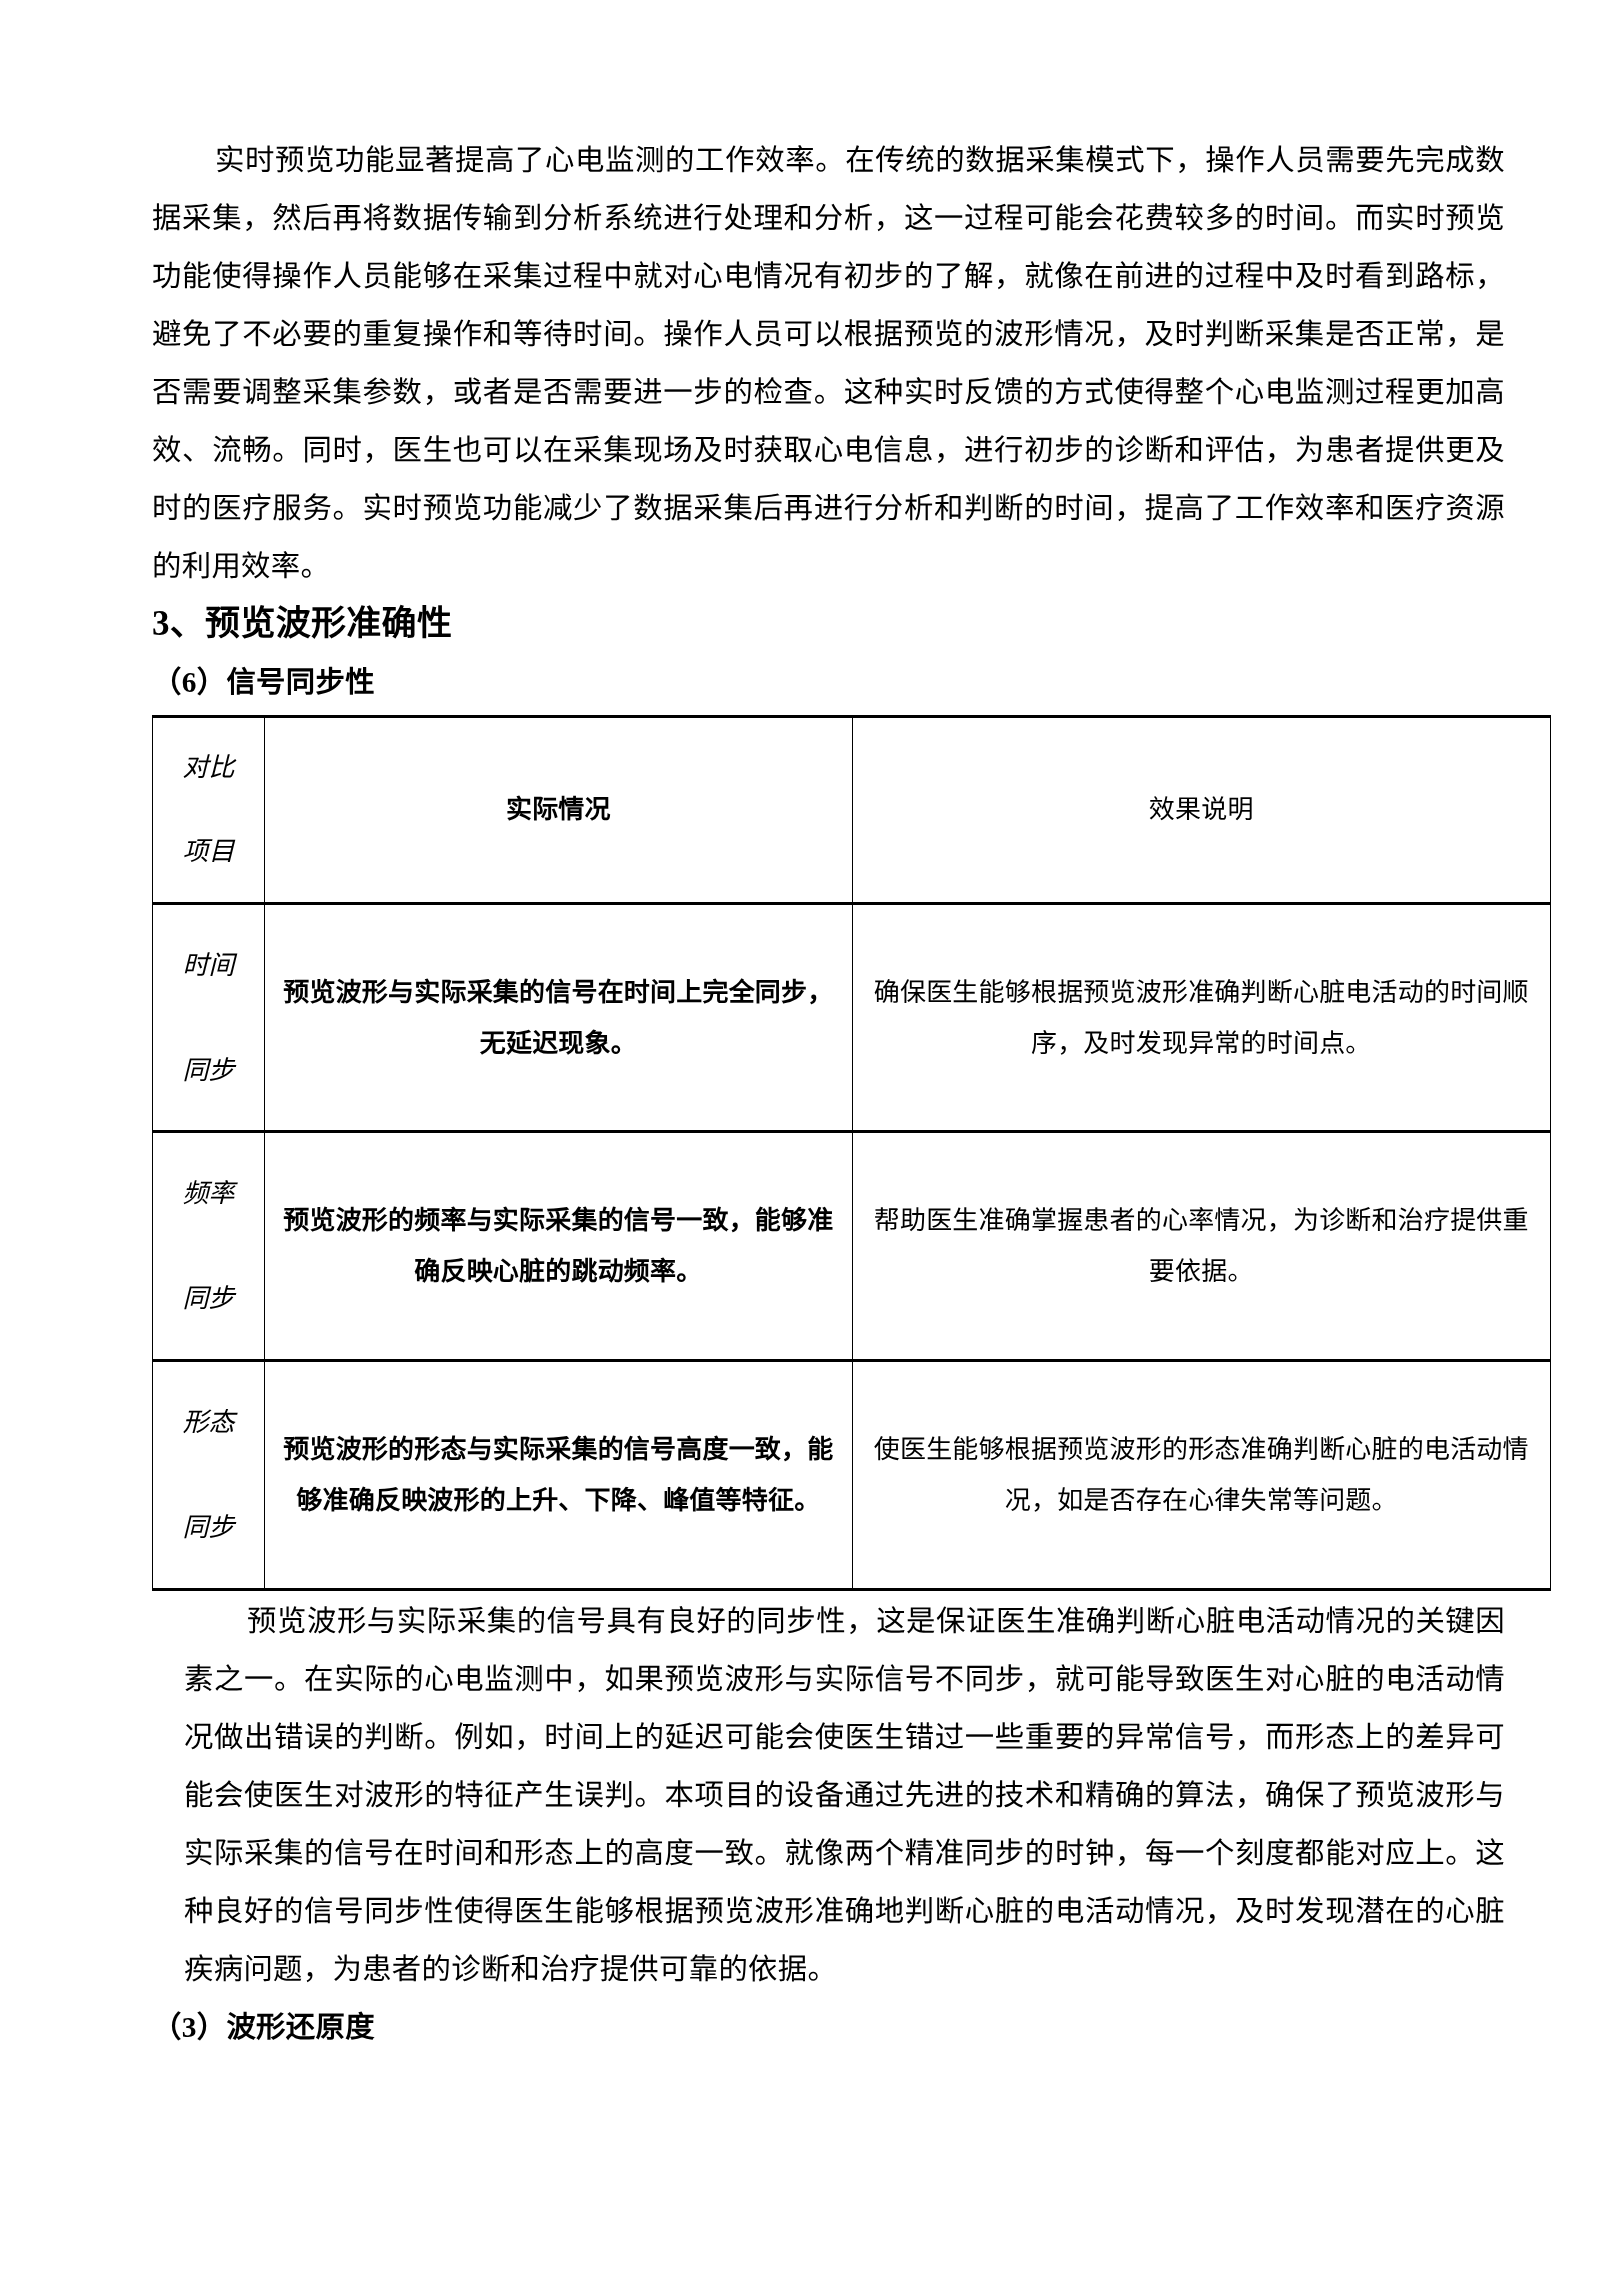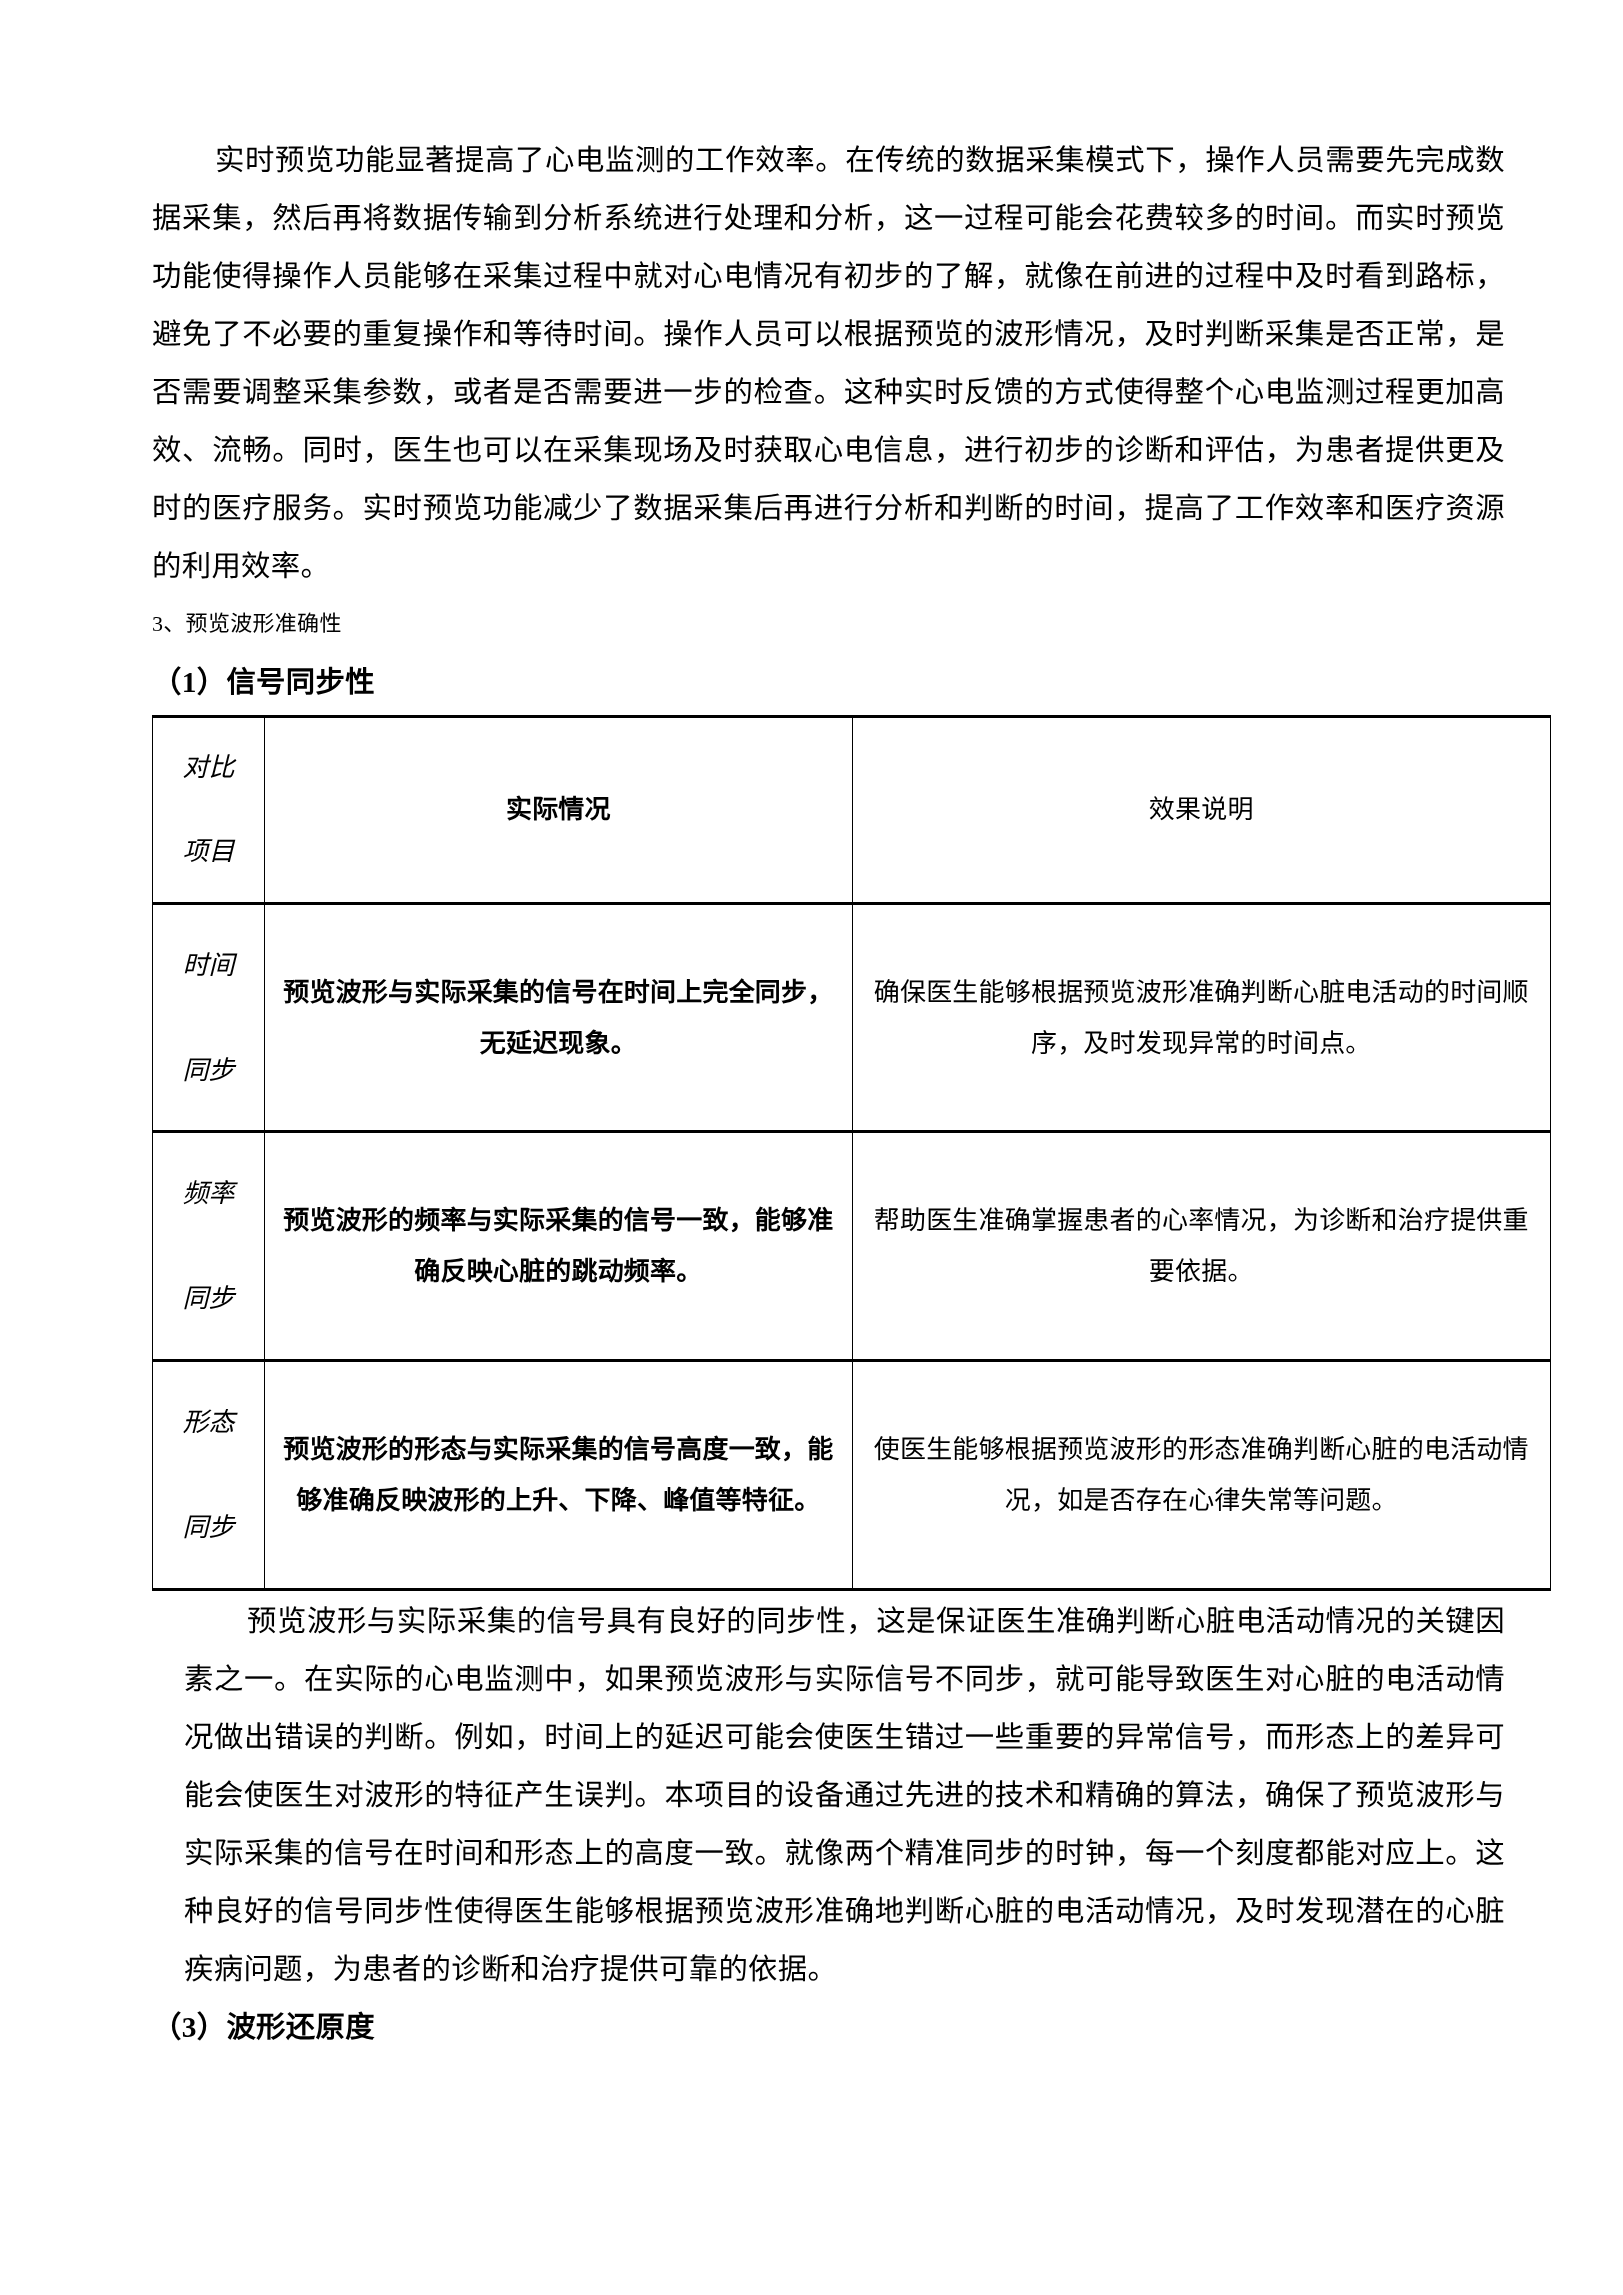--- a/index.html
+++ b/index.html
@@ -27,23 +27,23 @@
   .body-text {
     font-size: 29.4px;
     line-height: 58px;
     text-align: justify;
     text-justify: inter-ideograph;
     text-indent: 63px;
     margin: 0;
     letter-spacing: 0.3px;
   }
   .heading-num {
-    font-size: 22px;
+    font-size: 35px;
     line-height: 58px;
-    font-weight: normal;
+    font-weight: bold;
     margin: 0;
     text-indent: 0;
     letter-spacing: 0.3px;
   }
   .heading-sub {
     font-size: 29.4px;
     line-height: 58px;
     font-weight: bold;
     margin: 0;
     text-indent: 0;
@@ -102,21 +102,21 @@
 </style>
 </head>
 <body>
 
 <div class="page">
 
   <p class="body-text">实时预览功能显著提高了心电监测的工作效率。在传统的数据采集模式下，操作人员需要先完成数据采集，然后再将数据传输到分析系统进行处理和分析，这一过程可能会花费较多的时间。而实时预览功能使得操作人员能够在采集过程中就对心电情况有初步的了解，就像在前进的过程中及时看到路标，避免了不必要的重复操作和等待时间。操作人员可以根据预览的波形情况，及时判断采集是否正常，是否需要调整采集参数，或者是否需要进一步的检查。这种实时反馈的方式使得整个心电监测过程更加高效、流畅。同时，医生也可以在采集现场及时获取心电信息，进行初步的诊断和评估，为患者提供更及时的医疗服务。实时预览功能减少了数据采集后再进行分析和判断的时间，提高了工作效率和医疗资源的利用效率。</p>
 
   <h3 class="heading-num">3、预览波形准确性</h3>
 
-  <h4 class="heading-sub">（1）信号同步性</h4>
+  <h4 class="heading-sub">（6）信号同步性</h4>
 
   <table class="cmp-table">
     <tbody>
       <tr class="header-row">
         <td class="col-item">
           <span class="cell-text">对比</span>
           <span class="cell-text">项目</span>
         </td>
         <td class="col-actual">实际情况</td>
         <td class="col-effect">效果说明</td>

